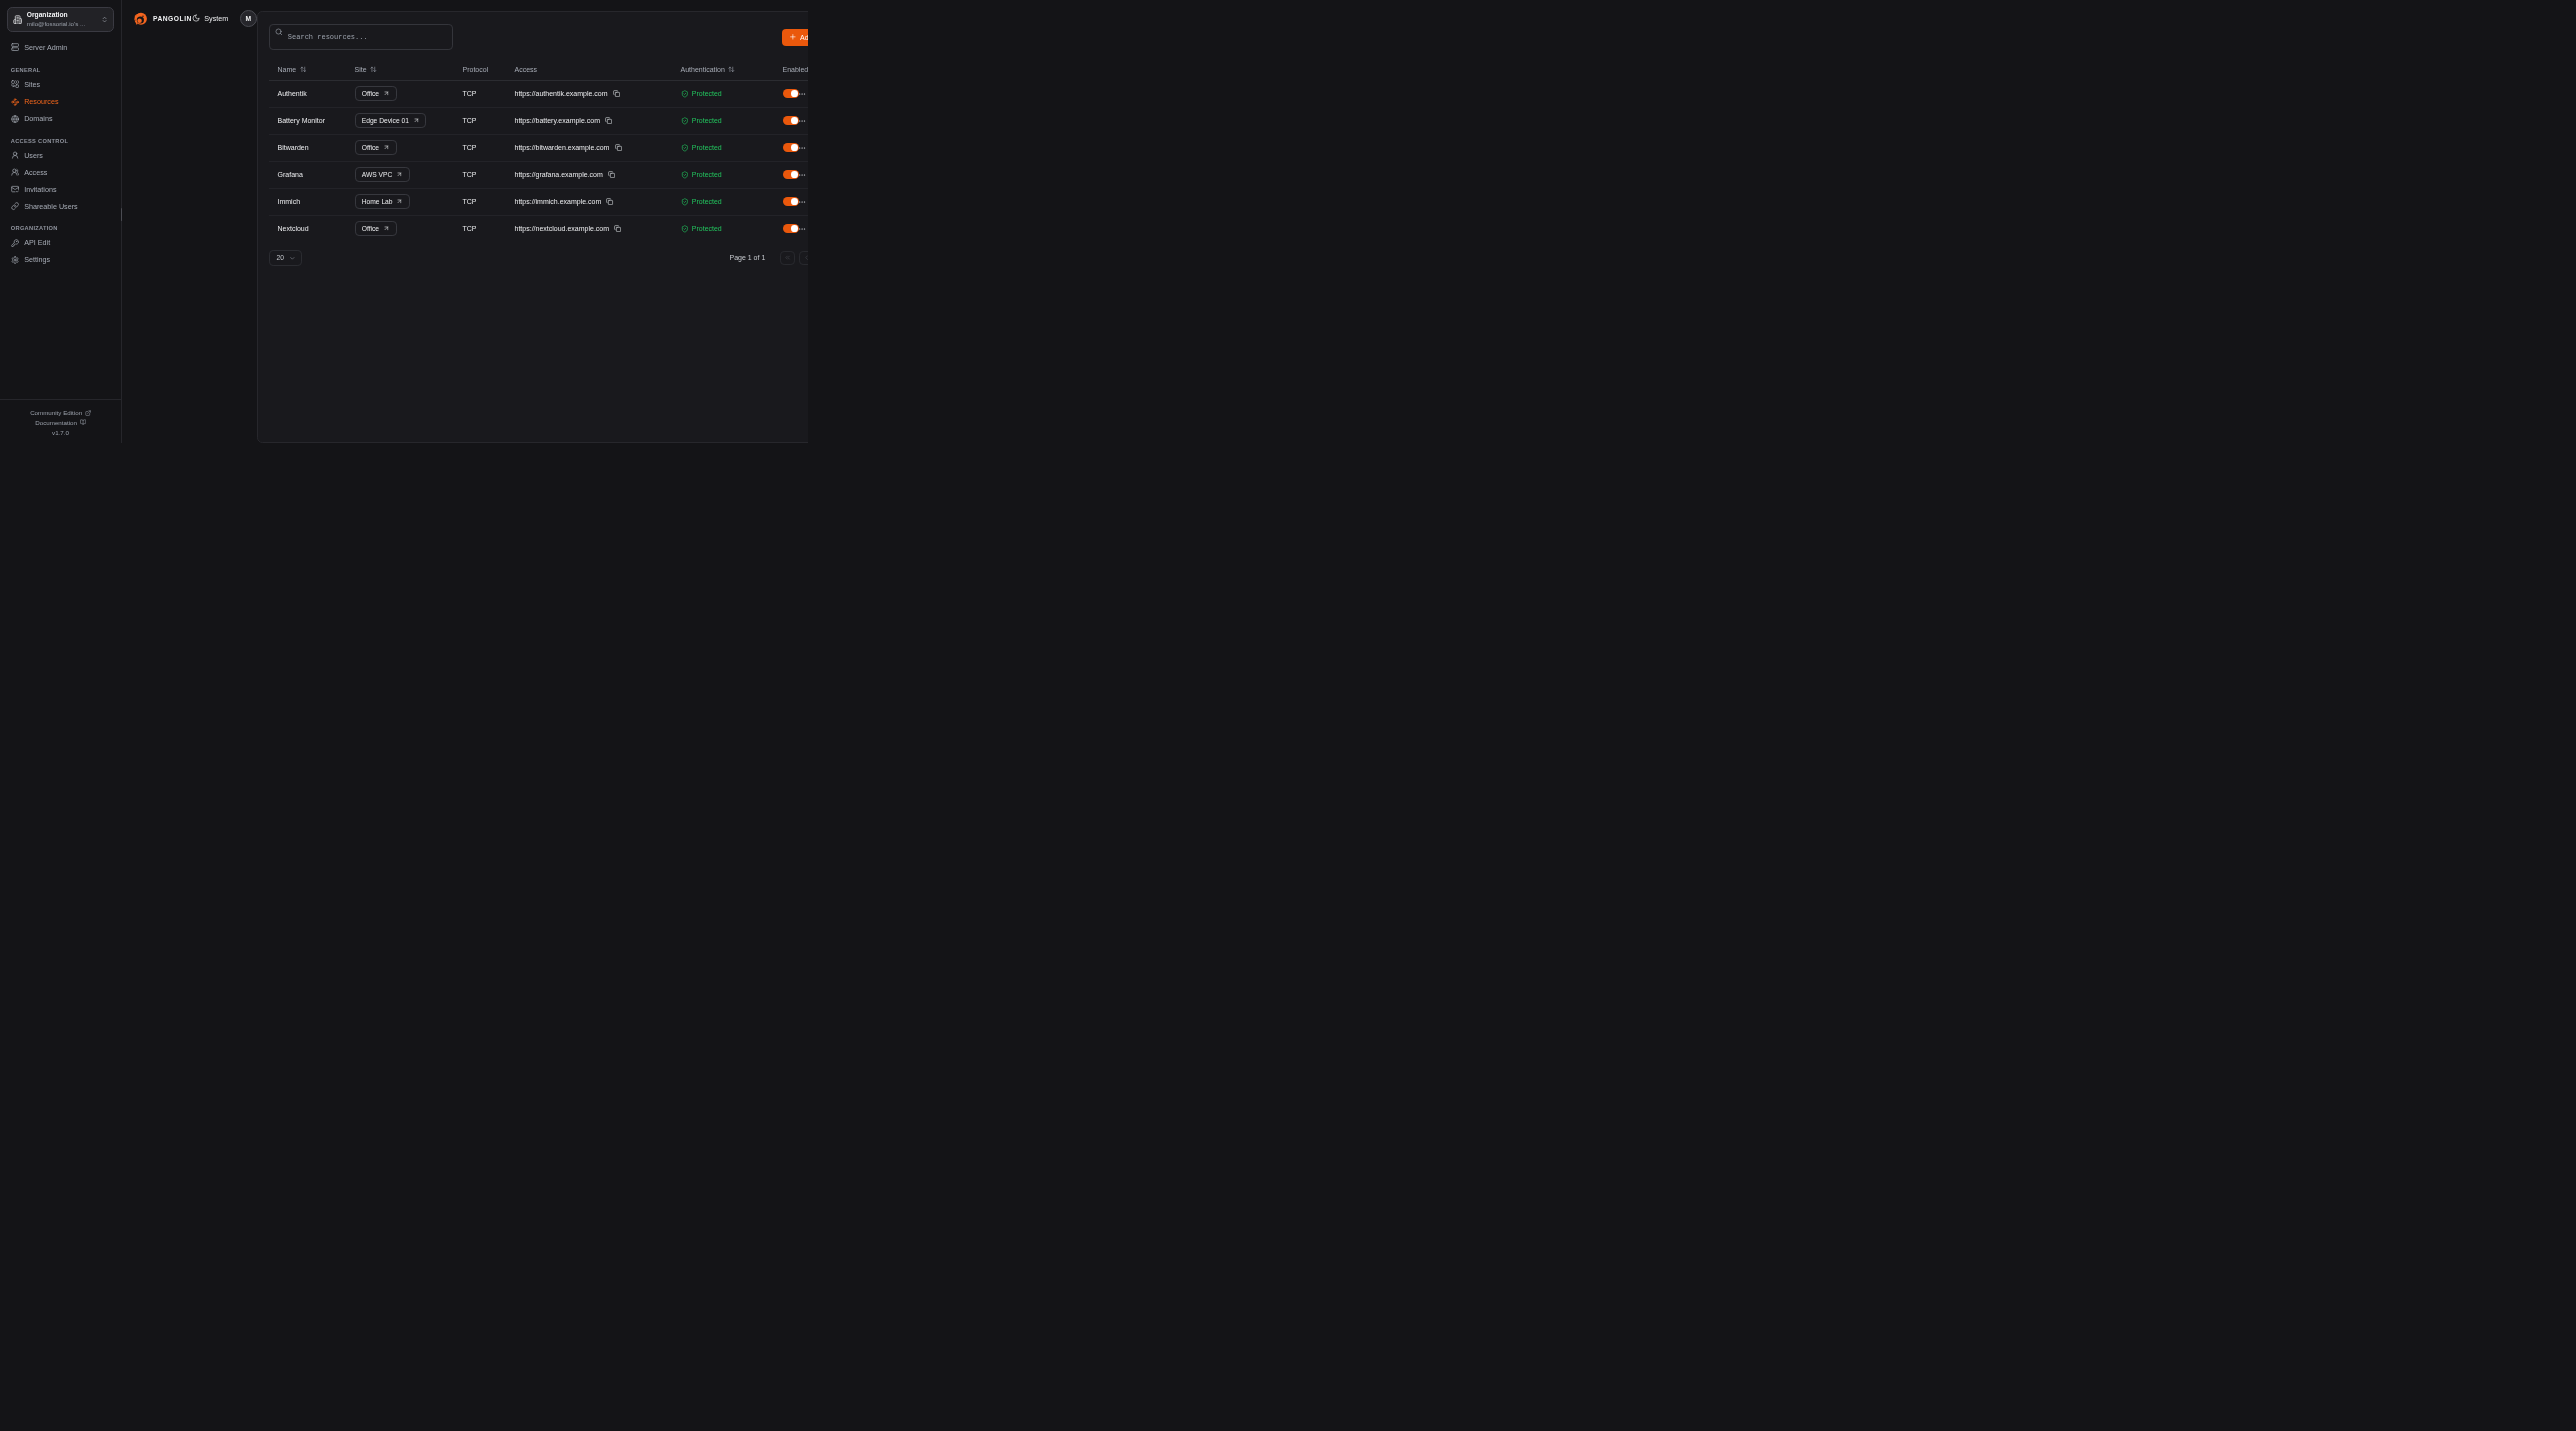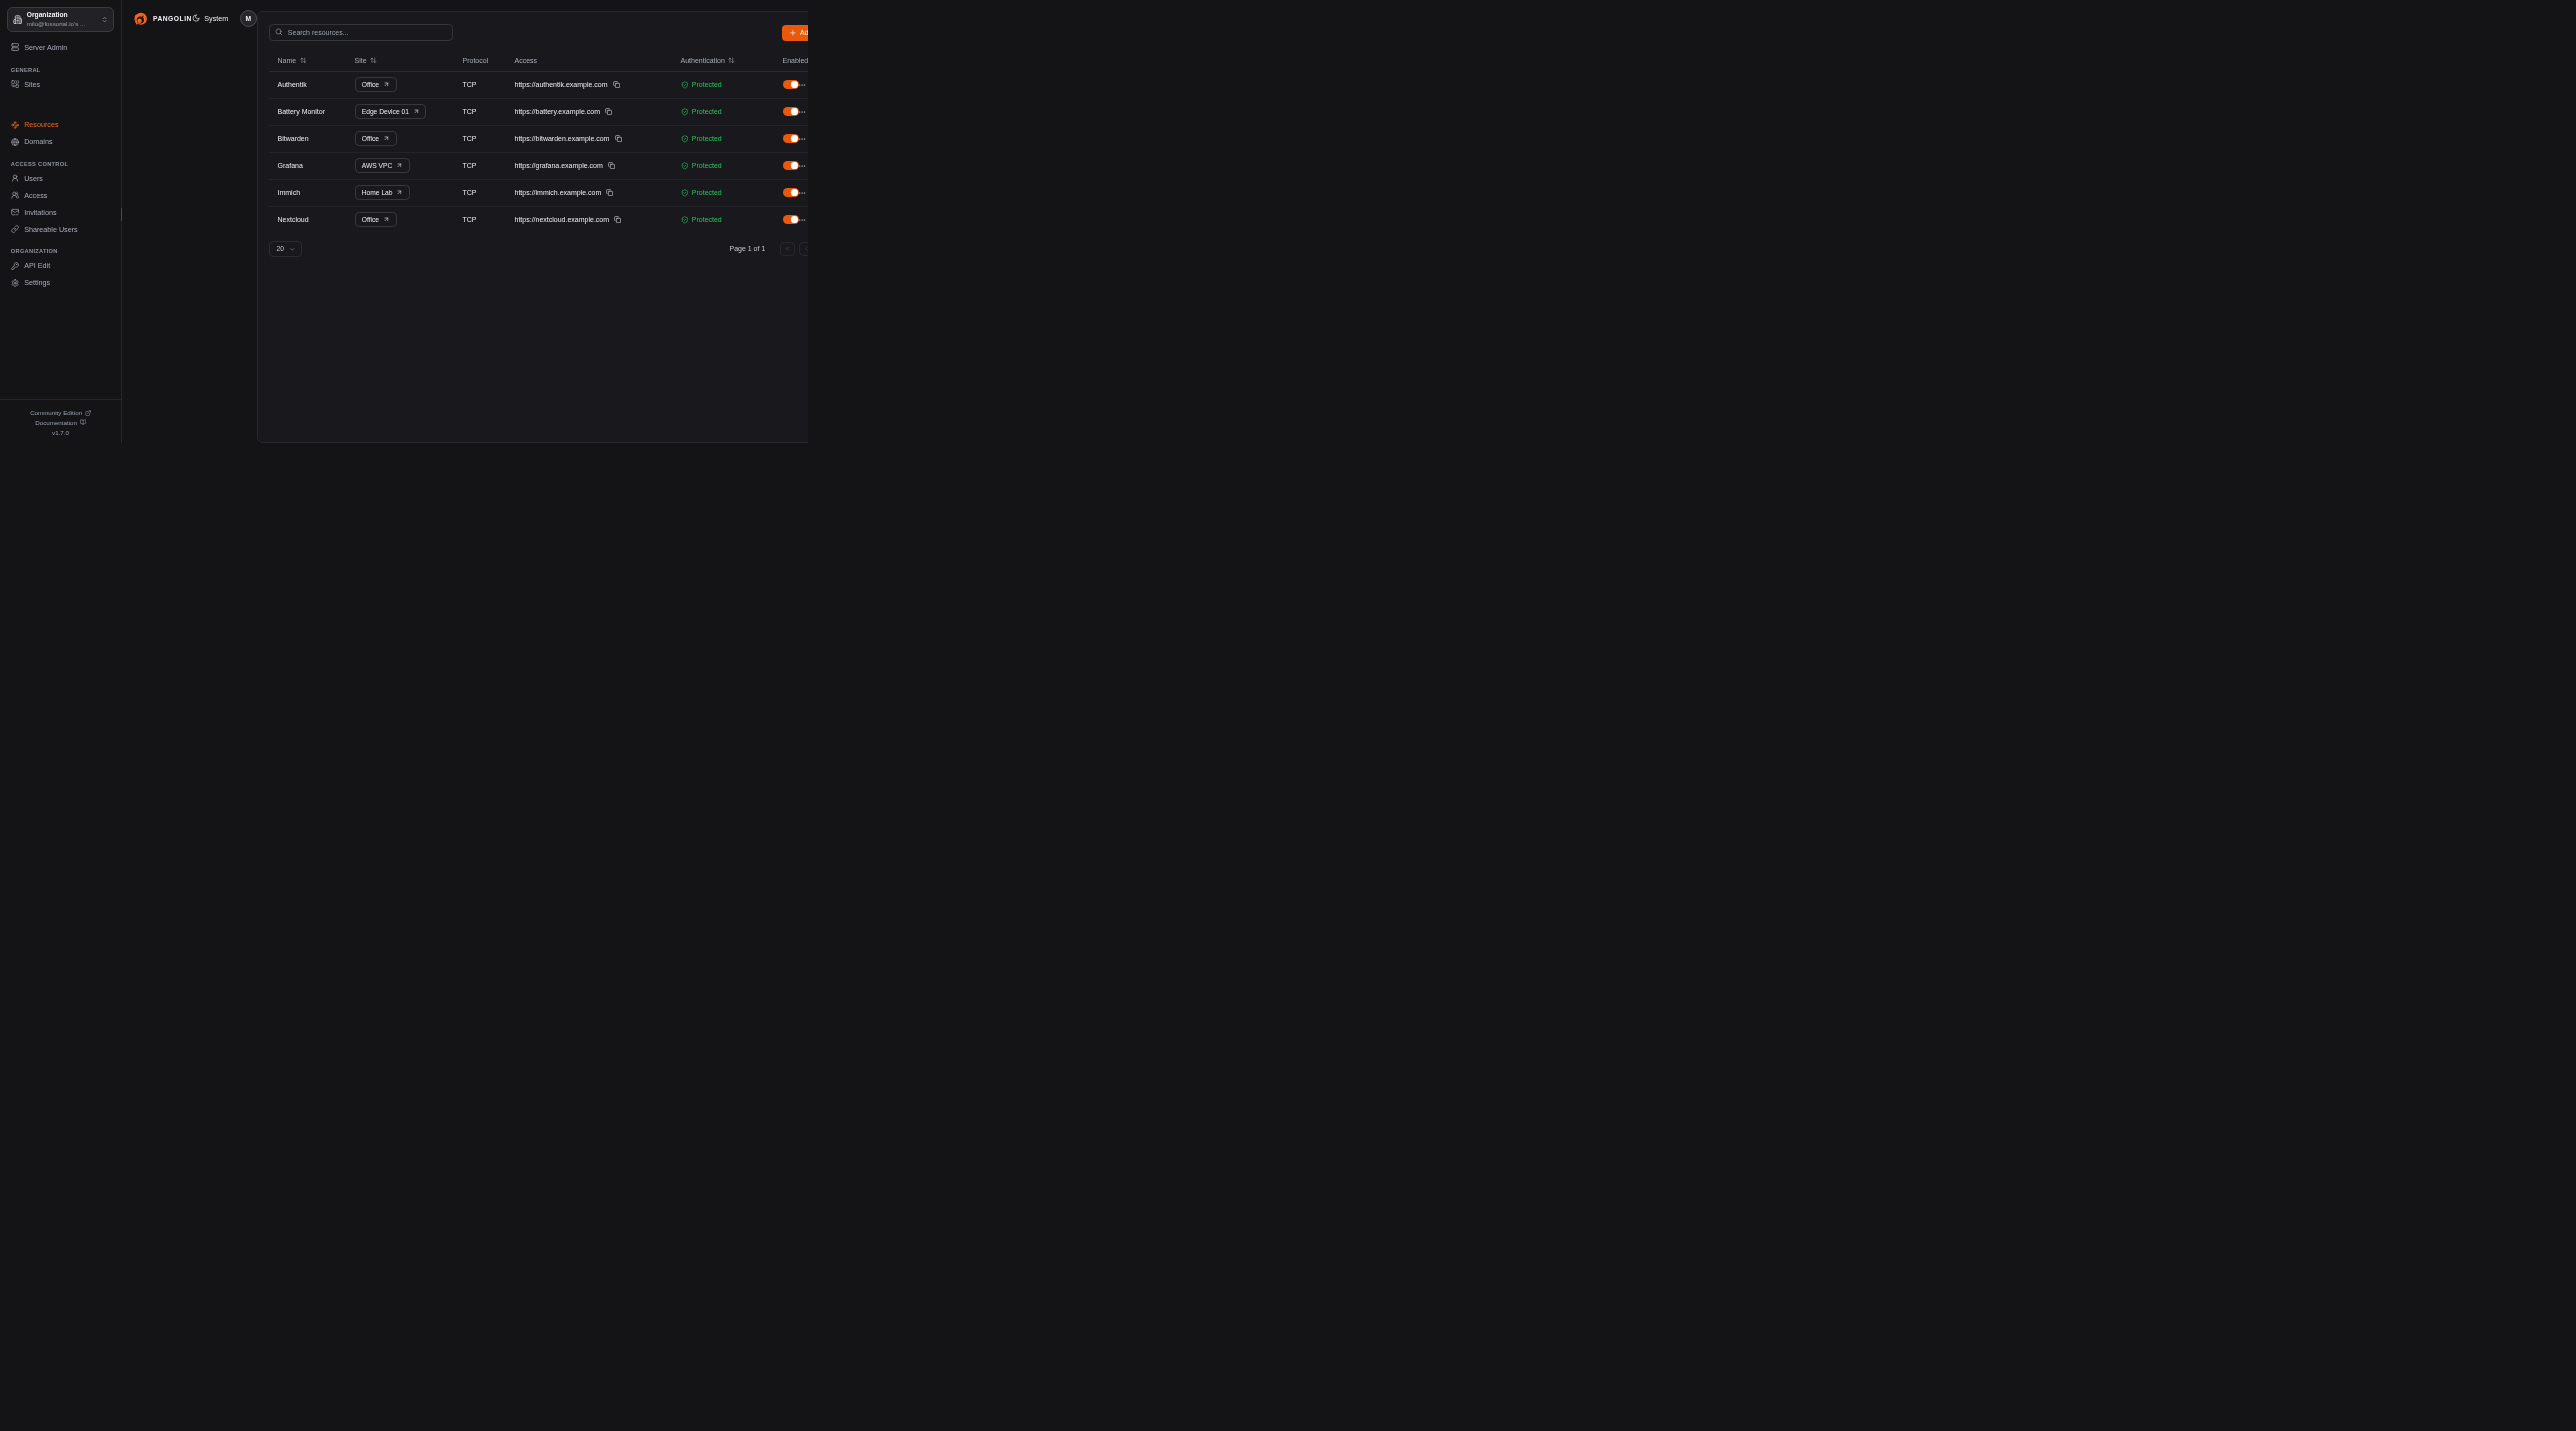--- a/index.html
+++ b/index.html
@@ -29,21 +29,21 @@
     display:flex;align-items:center;gap:4.6px;padding:0 5.2px;cursor:pointer;}
   .org-switcher .b-icon{width:9.3px;height:9.3px;color:#E4E5E8;flex:none;}
   .org-text{flex:1;min-width:0;}
   .org-label{font-weight:700;font-size:6.7px;color:#F4F5F7;line-height:1.3;}
   .org-value{font-size:6.2px;color:var(--muted);white-space:nowrap;overflow:hidden;text-overflow:ellipsis;line-height:1.3;}
   .org-chevrons{width:7.2px;height:7.2px;color:#A7ACB6;flex:none;}
   .nav{padding:4.1px 6.7px 0;}
   .nav-item{display:flex;align-items:center;gap:5.2px;padding:4.1px 4.1px;border-radius:4.1px;color:#A7ACB6;font-size:7.2px;cursor:pointer;}
   .nav-item svg{width:8.2px;height:8.2px;flex:none;}
   .nav-item .lbl{white-space:nowrap;text-align:center;}
-  .nav-item.active{color:var(--accent-text);margin-top:23px;}
+  .nav-item.active{color:var(--accent-text);}
   .section-label{font-size:5.7px;font-weight:700;letter-spacing:.05em;color:#8F939D;margin:10.3px 4.1px 2.6px;}
   .section-label.first{margin-top:11.3px;}
   .resize-handle{position:absolute;right:-1px;top:208px;width:1.5px;height:13.4px;border-radius:1px;background:#4A4B52;cursor:col-resize;}
   .sidebar-footer{margin-top:auto;border-top:0.5px solid #26262B;padding:6.2px 0 6.7px;text-align:center;color:var(--muted);font-size:6.2px;}
   .sidebar-footer .line{display:flex;align-items:center;justify-content:center;gap:2.6px;margin:2.6px 0;cursor:pointer;}
   .sidebar-footer .line svg{width:6.2px;height:6.2px;}
   .sidebar-footer .version{margin-top:3.6px;cursor:default;}
 
   
   main{flex:1;display:flex;flex-direction:row;padding:0 13px 0 11.3px;overflow:hidden;}
@@ -57,22 +57,22 @@
   .avatar{width:17.5px;height:17.5px;border-radius:50%;background:#26262B;border:0.5px solid #4A4B52;color:#F2F3F5;
     font-weight:700;font-size:6.7px;display:flex;align-items:center;justify-content:center;cursor:pointer;}
 
   .page-head{margin-top:8.2px;}
   .page-head h1{margin:0;font-size:13.4px;font-weight:700;letter-spacing:-.01em;}
   .page-head .subtitle{margin:3.6px 0 0;font-size:7.7px;color:var(--muted);}
 
   .card{margin-top:11.3px;background:var(--card);border:0.5px solid var(--border);border-radius:5.2px;}
   .card-toolbar{display:flex;align-items:center;justify-content:space-between;padding:12px 11.3px 8.8px;}
   .search{position:relative;width:184px;}
-  .search input{width:100%;height:17px;background:transparent;border:0.5px solid #34353B;border-radius:4.1px;color:var(--text);
-    padding:0 6.2px 0 17.5px;font-size:7px;font-family:Liberation Sans, sans-serif;outline:none;}
+  .search input{width:100%;height:26px;background:transparent;border:0.5px solid #34353B;border-radius:4.1px;color:var(--text);
+    padding:0 6.2px 0 17.5px;font-size:7px;font-family:Liberation Mono, monospace;outline:none;}
   .search input::placeholder{color:var(--muted);}
   .search .search-icon{position:absolute;left:5.7px;top:4.1px;width:7.7px;height:7.7px;color:var(--muted);}
   .btn-primary{display:flex;align-items:center;gap:3.6px;height:16.5px;padding:0 7.2px;background:var(--accent);border:none;border-radius:4.1px;
     color:#fff;font-size:7px;font-weight:500;cursor:pointer;font-family:inherit;}
   .btn-primary svg{width:7.7px;height:7.7px;}
 
   .table{padding:0 11.3px;}
   .thead,.trow{display:grid;grid-template-columns:77px 108px 52px 166px 102px 68px 1fr;align-items:center;}
   .cell{padding-left:8.2px;display:flex;align-items:center;min-width:0;}
   .thead{height:20.6px;color:#A7ACB6;font-size:7px;}

